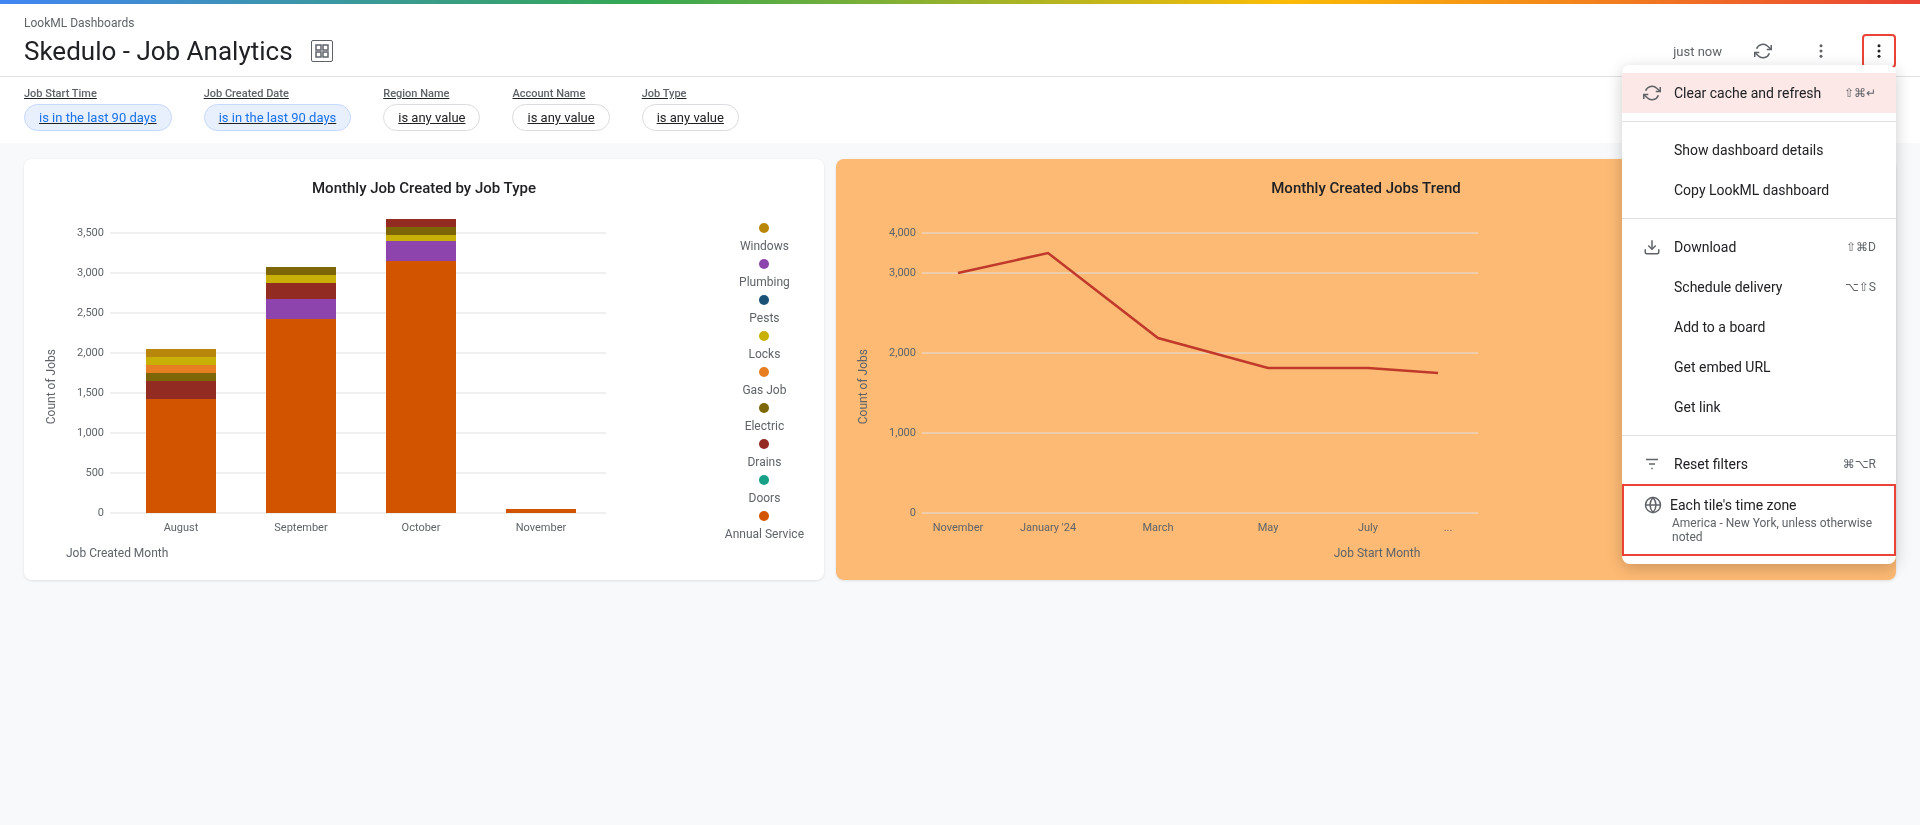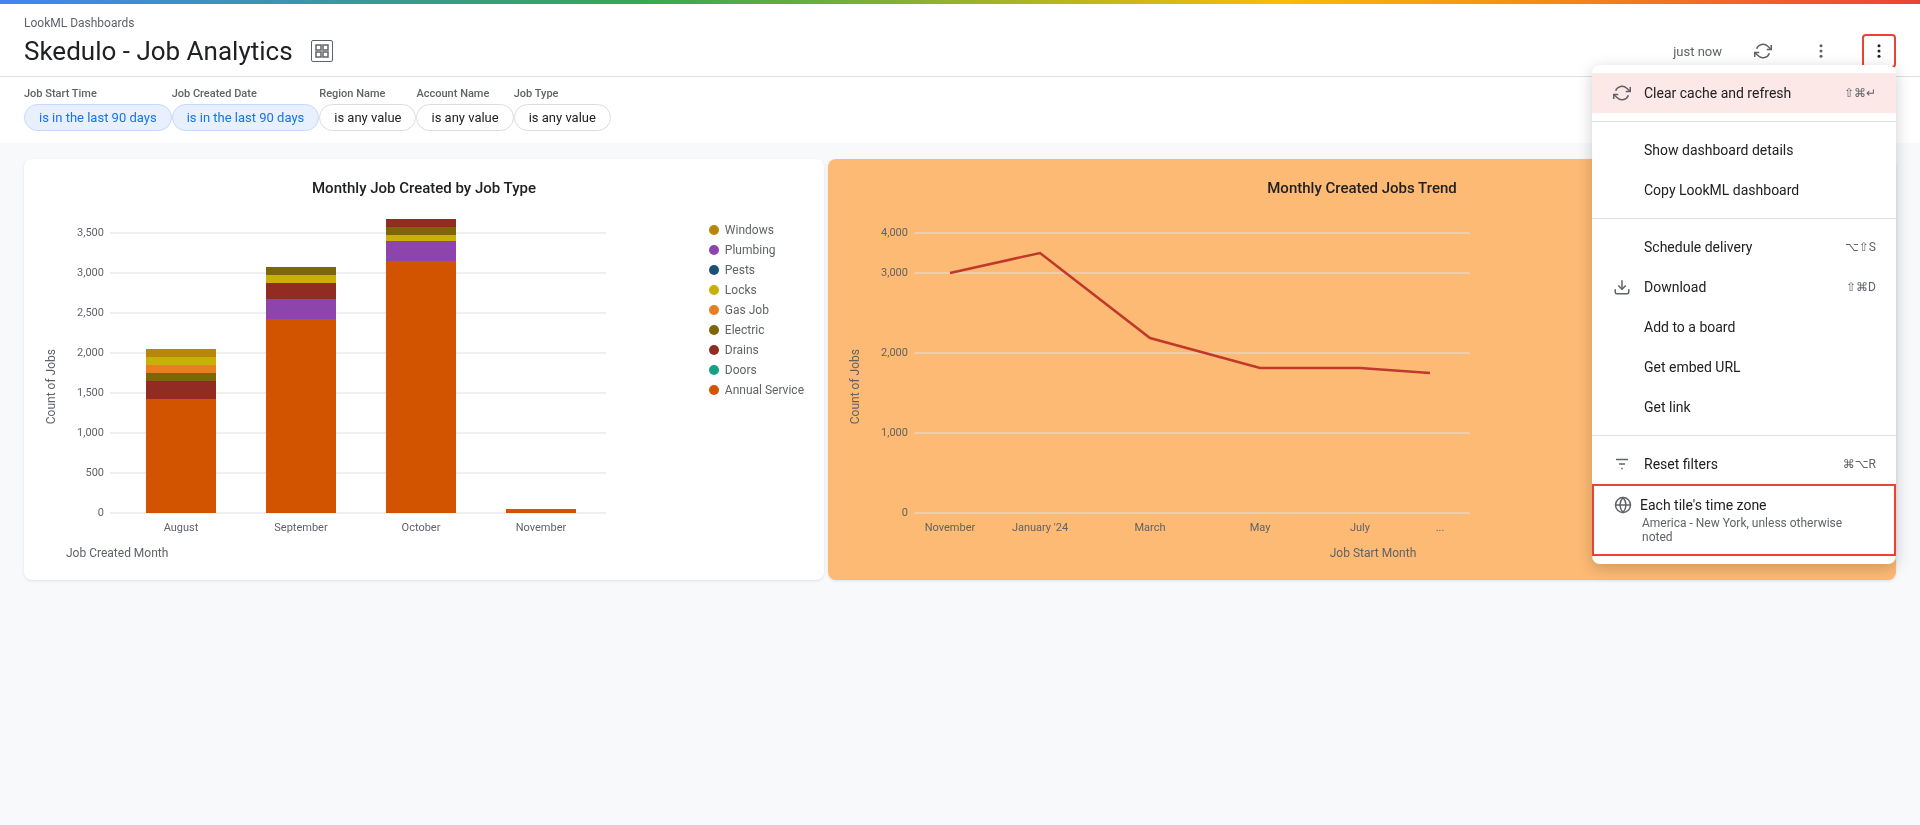--- a/index.html
+++ b/index.html
@@ -80,24 +80,25 @@
       display: flex;
       align-items: center;
       justify-content: center;
       cursor: pointer;
       color: #5f6368;
       border: 2px solid #ea4335;
     }
     .filters-row {
       display: flex;
       align-items: flex-start;
-      gap: 0;
+      gap: 32px;
       padding: 10px 24px 12px 24px;
       background: #fff;
       flex-wrap: wrap;
+      text-decoration: underline;
     }
     .filter-group {
       display: flex;
       flex-direction: column;
       gap: 4px;
     }
     .filter-label {
       font-size: 11px;
       color: #5f6368;
       font-weight: 500;
@@ -116,21 +117,21 @@
       color: #202124;
       border: 1px solid #dadce0;
       border-radius: 16px;
       padding: 5px 14px;
       font-size: 13px;
       cursor: pointer;
     }
     .main-content {
       padding: 16px 24px;
       display: flex;
-      gap: 4px;
+      gap: 12px;
     }
     .chart-card {
       background: #fff;
       border-radius: 8px;
       box-shadow: 0 1px 3px rgba(0,0,0,0.1);
       padding: 20px;
       flex: 1;
     }
     .chart-title {
       text-align: center;
@@ -144,37 +145,38 @@
       flex-direction: column;
       gap: 6px;
       font-size: 12px;
       color: #5f6368;
       padding-top: 10px;
     }
     .legend-item {
       display: flex;
       align-items: center;
       gap: 6px;
+      flex-direction: column;
     }
     .legend-dot {
       width: 10px;
       height: 10px;
       border-radius: 50%;
       flex-shrink: 0;
     }
     
     .dropdown-overlay {
       position: fixed;
       top: 65px;
       right: 24px;
       background: #fff;
       border-radius: 8px;
       box-shadow: 0 4px 16px rgba(0,0,0,0.2);
       z-index: 100;
-      width: 304px;
+      width: 274px;
       padding: 8px 0;
       margin-left: 40px;
     }
     .dropdown-item {
       display: flex;
       align-items: center;
       gap: 12px;
       padding: 10px 20px;
       cursor: pointer;
       font-size: 14px;
@@ -454,34 +456,34 @@
   <div class="dropdown-item">
     <div class="dropdown-item-icon"></div>
     <span>Show dashboard details</span>
   </div>
   <div class="dropdown-item">
     <div class="dropdown-item-icon"></div>
     <span>Copy LookML dashboard</span>
   </div>
   <div class="dropdown-divider"></div>
   <div class="dropdown-item">
-    <div class="dropdown-item-icon"></div>
-    <span>Schedule delivery</span>
-    <span class="shortcut">⌥⇧S</span>
-  </div>
-  <div class="dropdown-item">
     <div class="dropdown-item-icon">
       <svg width="18" height="18" viewBox="0 0 24 24" fill="none" stroke="#5f6368" stroke-width="2">
           <path d="M21 15v4a2 2 0 0 1-2 2H5a2 2 0 0 1-2-2v-4"></path>
           <polyline points="7 10 12 15 17 10"></polyline>
           <line x1="12" y1="15" x2="12" y2="3"></line>
         </svg>
     </div>
     <span>Download</span>
     <span class="shortcut">⇧⌘D</span>
+  </div>
+  <div class="dropdown-item">
+    <div class="dropdown-item-icon"></div>
+    <span>Schedule delivery</span>
+    <span class="shortcut">⌥⇧S</span>
   </div>
   <div class="dropdown-item">
     <div class="dropdown-item-icon"></div>
     <span>Add to a board</span>
   </div>
   <div class="dropdown-item">
     <div class="dropdown-item-icon"></div>
     <span>Get embed URL</span>
   </div>
   <div class="dropdown-item">

